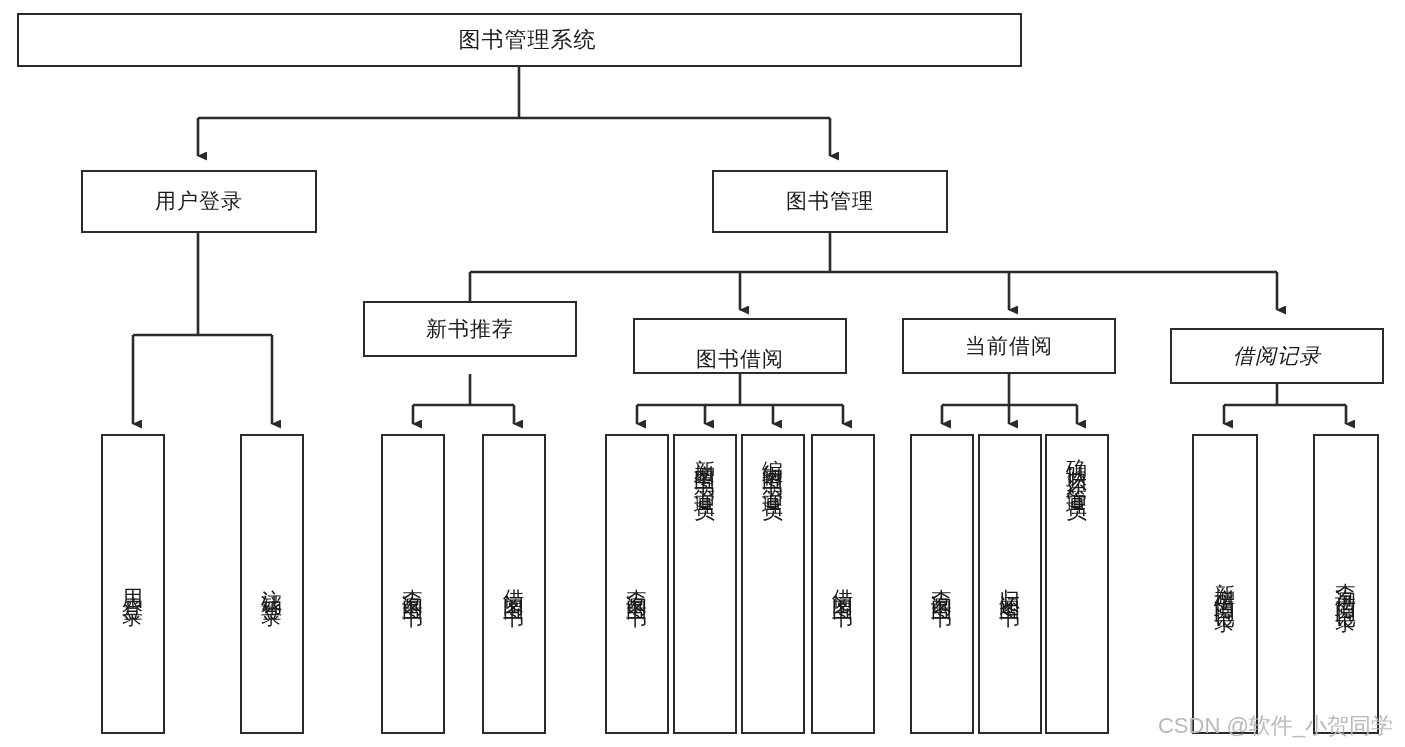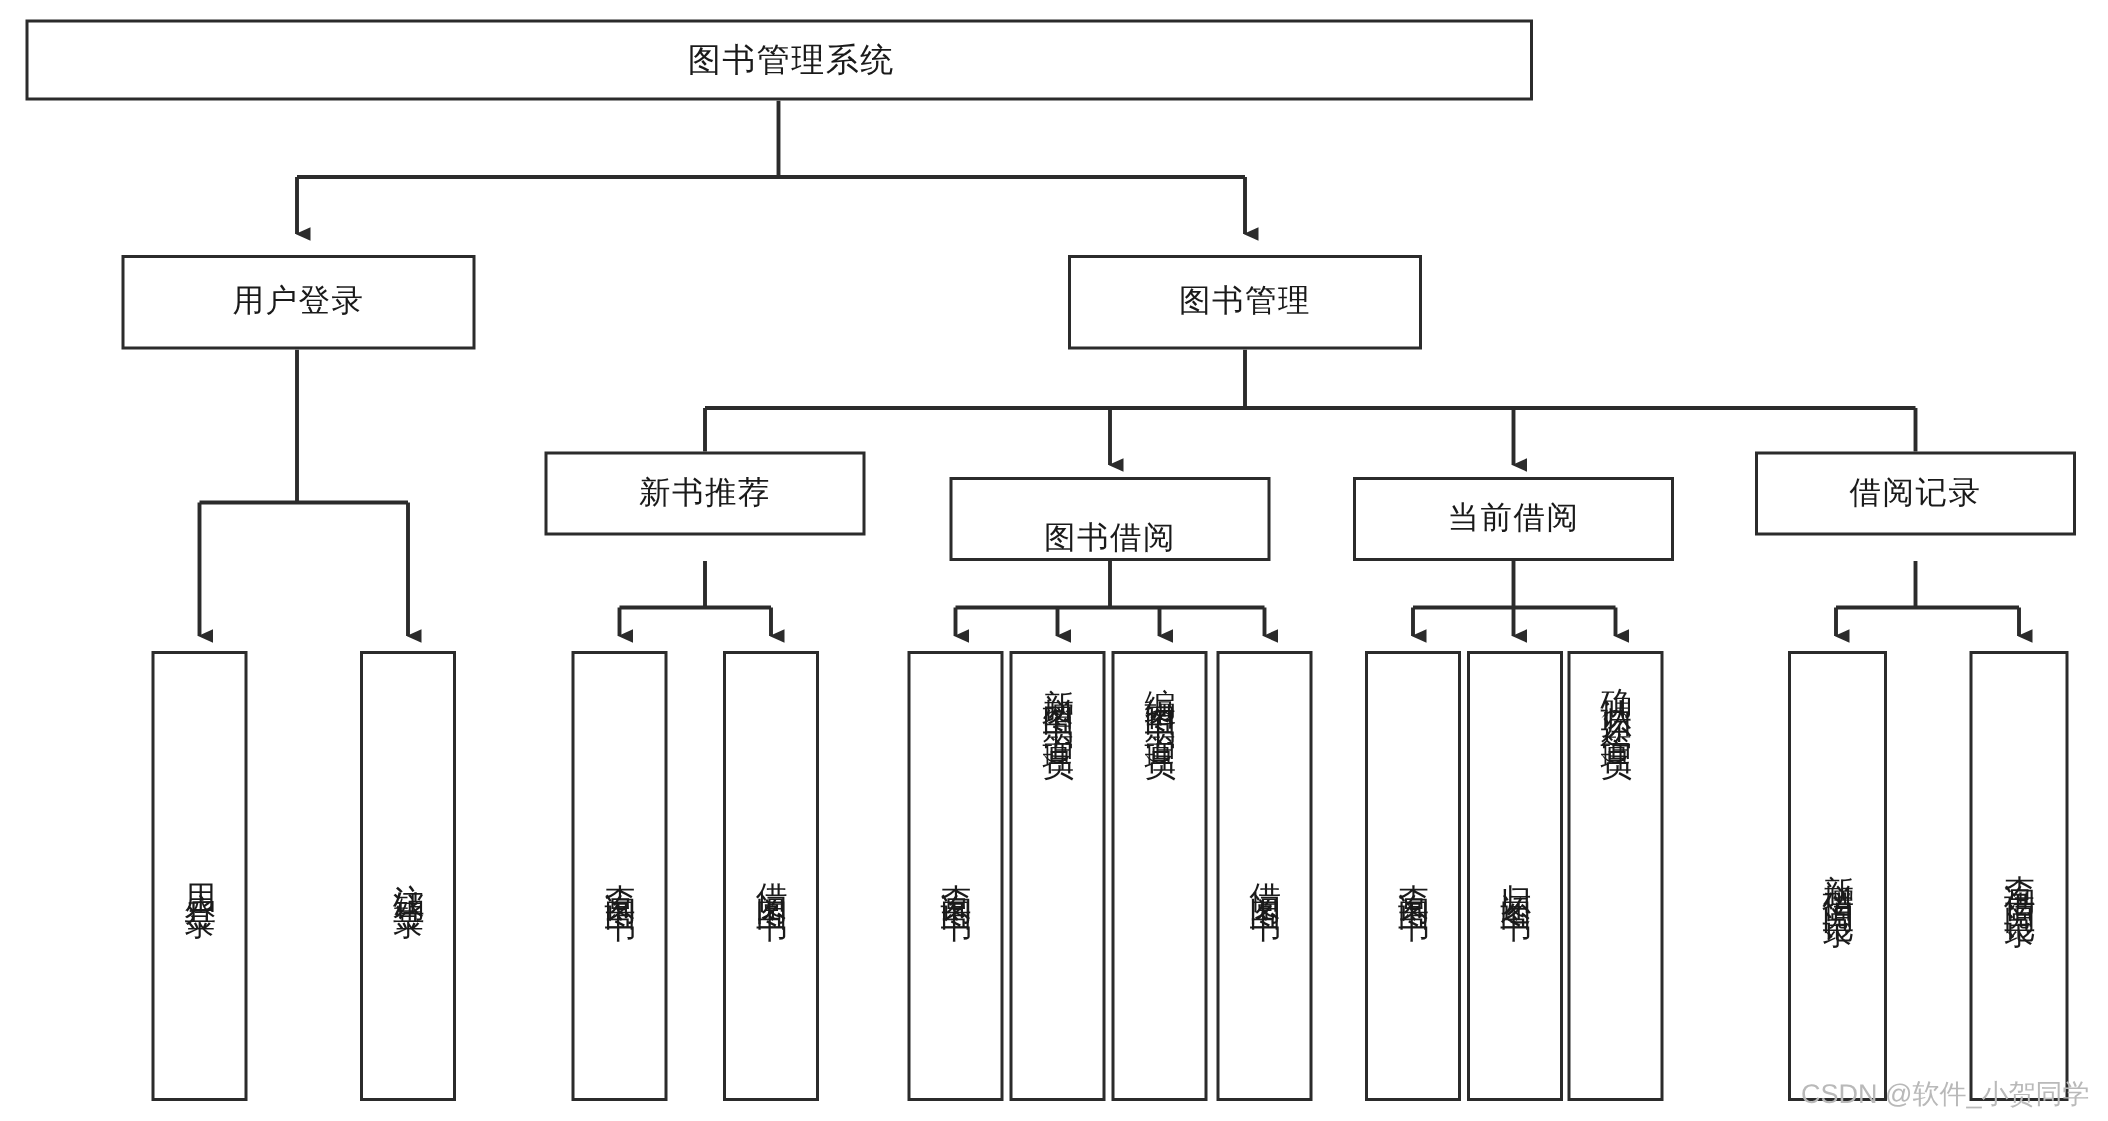--- a/index.html
+++ b/index.html
@@ -44,21 +44,21 @@
     letter-spacing:6px;
     line-height:1;
     white-space:nowrap;
     margin:0 auto;
   }
   .node.vert.mid{align-items:center;}
   #watermark{
     position:absolute;
     right:12px;
     bottom:6px;
-    font-size:18px;
+    font-size:22px;
     color:#b9b9b9;
     white-space:nowrap;
     pointer-events:none;
   }
 </style>
 </head>
 <body>
 
 <div id="stage">
 
@@ -125,21 +125,21 @@
 
   <div class="node horiz" style="left:363px;top:301px;width:214px;height:56px;">
     <span class="lbl">新书推荐</span>
   </div>
   <div class="node horiz" style="left:633px;top:318px;width:214px;height:56px;align-items:flex-end;">
     <span class="lbl">图书借阅</span>
   </div>
   <div class="node horiz" style="left:902px;top:318px;width:214px;height:56px;">
     <span class="lbl">当前借阅</span>
   </div>
-  <div class="node horiz" style="left:1170px;top:301px;width:214px;height:56px;">
+  <div class="node horiz" style="left:1170px;top:328px;width:214px;height:56px;font-style:italic;">
     <span class="lbl">借阅记录</span>
   </div>
 
   <div class="node vert mid" style="left:101px;top:434px;width:64px;height:300px;">
     <span class="lbl">用户登录</span>
   </div>
   <div class="node vert mid" style="left:240px;top:434px;width:64px;height:300px;">
     <span class="lbl">注销登录</span>
   </div>
 

